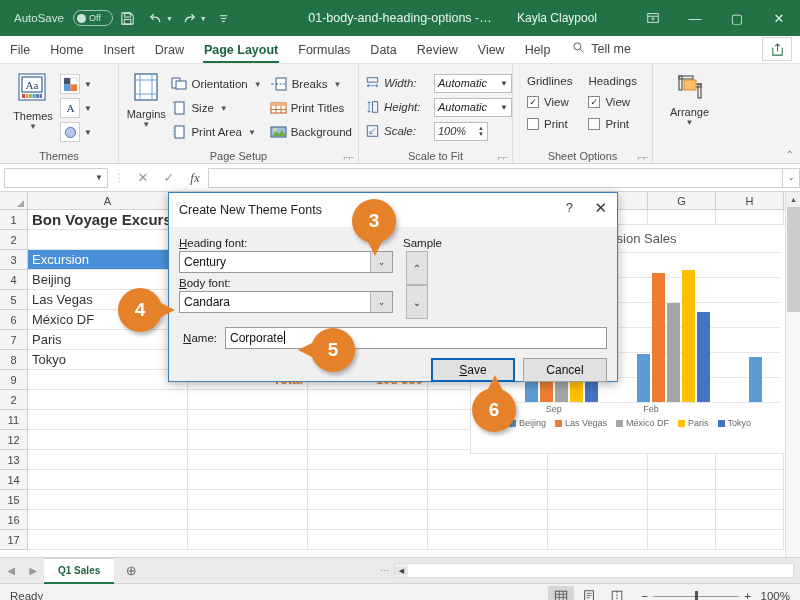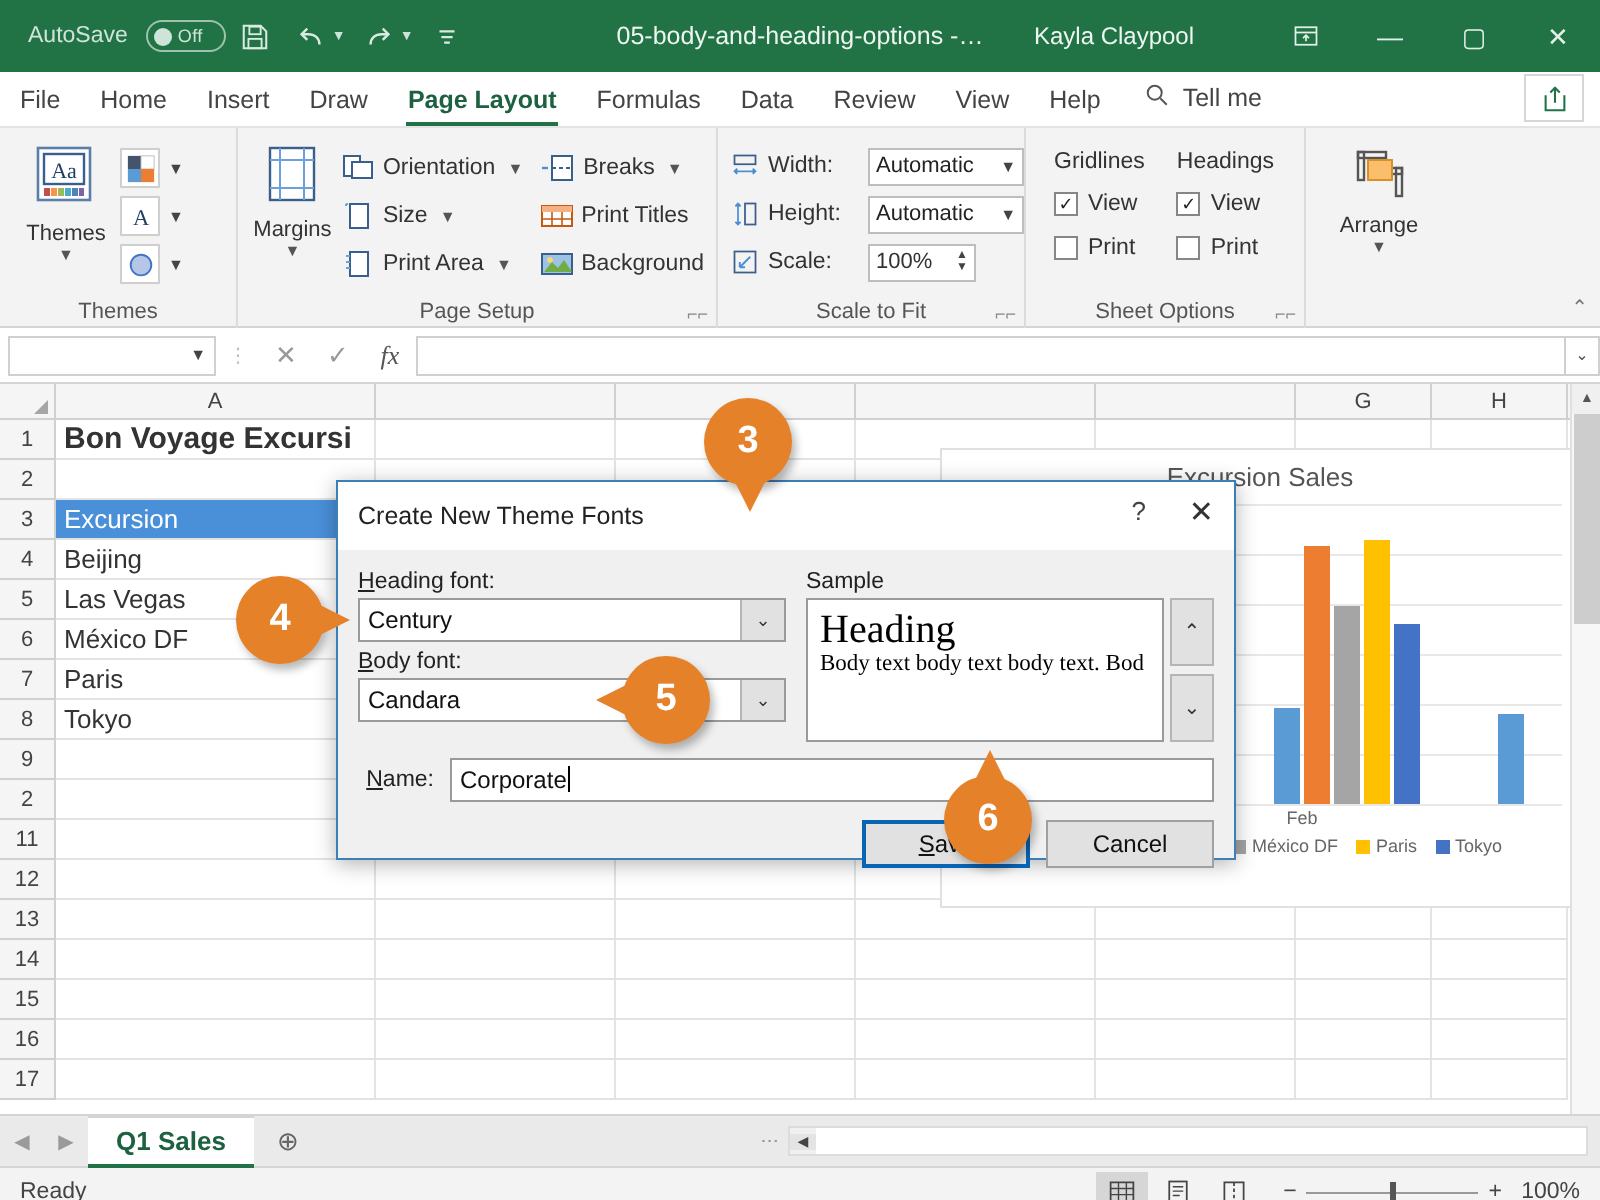--- a/index.html
+++ b/index.html
@@ -155,21 +155,21 @@
   .sb-arrow { width:15px;height:15px;display:flex;align-items:center;justify-content:center;
               font-size:7px;color:#555;background:#f0f0f0;}
   #vthumb { position:absolute; top:15px; left:1px; width:13px; height:105px; background:#cdcdcd; }
 
   
   #sheetbar { height:26px; background:#eaeaea; display:flex; align-items:center;
               border-top:1px solid #d4d4d4; position:relative; }
   .nav-arrow { width:22px;text-align:center;color:#9a9a9a;font-size:10px; }
   .sheettab { background:#fff; border-top:1px solid #d4d4d4; height:26px;
               display:flex;align-items:center;padding:0 14px;
-              font-size:13px; font-weight:bold; color:#1d6140;
+              font-size:10px; font-weight:bold; color:#1d6140;
               border-bottom:2px solid #217346; }
   .addsheet { width:34px;text-align:center;color:#666;font-size:13px; }
   #hsplit { margin-left:auto; display:flex; align-items:center; gap:4px; padding-right:6px; }
   .vdots { color:#999; font-size:9px; letter-spacing:0; writing-mode:vertical-rl; }
   #hscroll { width:400px; height:15px; background:#f0f0f0; border:1px solid #dcdcdc;
              display:flex; align-items:center; }
   #hscroll-left { width:13px;text-align:center;font-size:7px;color:#444;background:#e4e4e4;}
   #hthumb { flex:1; height:13px; background:#fff; }
 
   
@@ -182,21 +182,20 @@
   #zoomctl { display:flex; align-items:center; gap:5px; margin-left:12px; margin-right:10px; }
   #zoomtrack { width:86px; height:1px; background:#999; position:relative; }
   #zoomthumb { position:absolute; left:42px; top:-5px; width:3px; height:11px; background:#555; }
   #zoomval { width:34px; text-align:right; }
 
   
   #dialog {
     position:absolute; left:168px; top:192px; width:450px; height:190px;
     background:#f0f0f0; border:1px solid #3c7eb8; box-shadow:0 2px 10px rgba(0,0,0,.3);
     z-index:50;
-    margin-top:48px;
   }
   #dlg-title-bar { height:34px; background:#fff; display:flex; align-items:center;
                    position:relative; }
   #dlg-title { font-size:12.5px; color:#222; margin-left:10px; }
   #dlg-help { position:absolute; right:44px; top:7px; font-size:13px; color:#444; }
   #dlg-close { position:absolute; right:10px; top:6px; font-size:15px; color:#333; }
   #dlg-body { padding:6px 10px 0 10px; display:flex; }
   .dlg-left { width:214px; }
   .dlg-right { flex:1; margin-left:10px; display:flex; }
   .field-label { font-size:11.5px; color:#222; margin:4px 0 2px 0; }
@@ -279,21 +278,21 @@
           <path d="M10 3.5l3 3-3 3" fill="none" stroke="#dbeae1" stroke-width="1.3"></path>
         </svg>
     </span>
     <span class="qat-caret">▼</span>
     <span class="qat-btn">
       <svg width="15" height="15" viewBox="0 0 16 16">
           <path d="M4 5h8M5 8h6M6.5 11h3" stroke="#dbeae1" stroke-width="1.2"></path>
         </svg>
     </span>
   </div>
-  <div id="doc-title">05-body-and-heading-options  -…</div>
+  <div id="doc-title">01-body-and-heading-options  -…</div>
   <div id="user-name">Kayla Claypool</div>
   <div class="win-btns">
     <div class="win-btn">
       <svg width="14" height="14" viewBox="0 0 16 16">
           <rect x="2" y="3" width="12" height="10" fill="none" stroke="#e3efe8" stroke-width="1"></rect>
           <path d="M2 6h12" stroke="#e3efe8" stroke-width="1"></path>
           <path d="M8 11V7.5M6.3 9.2L8 7.5l1.7 1.7" fill="none" stroke="#e3efe8" stroke-width="1"></path>
         </svg>
     </div>
     <div class="win-btn">—</div>
@@ -448,21 +447,21 @@
             </svg>
           <span>Background</span>
         </div>
       </div>
     </div>
     <div class="rgroup-name">Page Setup</div>
     <div class="dialog-launcher">⌐⌐</div>
   </div>
 
   <div class="rgroup" style="width:154px">
-    <div class="rgroup-body" style="flex-direction:column;padding-top:4px;">
+    <div class="rgroup-body" style="flex-direction:column;padding-top:4px;font-style:italic;">
       <div class="sf-row">
         <svg width="15" height="14" viewBox="0 0 16 16">
             <rect x="2" y="2" width="12" height="5" fill="none" stroke="#3a5f8a" stroke-width="1"></rect>
             <path d="M2 11h12M3.5 9.5L2 11l1.5 1.5M12.5 9.5L14 11l-1.5 1.5" stroke="#4a90d9" stroke-width="1"></path>
           </svg>
         <span class="sf-label">Width:</span>
         <span class="combo">
           <span>Automatic</span>
           <span class="mini-caret">▼</span>
         </span>
@@ -884,24 +883,20 @@
       </div>
       <div class="field-label"><u>B</u>ody font:</div>
       <div class="dropdown">
         <span class="val">Candara</span>
         <span class="dd-arrow">⌄</span>
       </div>
     </div>
     <div class="dlg-right" style="flex-direction:column;">
       <div id="sample-label">Sample</div>
       <div style="display:flex;">
-        <div id="sample-box" style="flex:1">
-          <div id="sample-heading">Heading</div>
-          <div id="sample-body">Body text body text body text. Bod</div>
-        </div>
         <div id="sample-scroll">
           <div class="scroll-btn">⌃</div>
           <div class="scroll-btn">⌄</div>
         </div>
       </div>
     </div>
   </div>
   <div id="name-row">
     <div id="name-label"><u>N</u>ame:</div>
     <div id="name-input">

